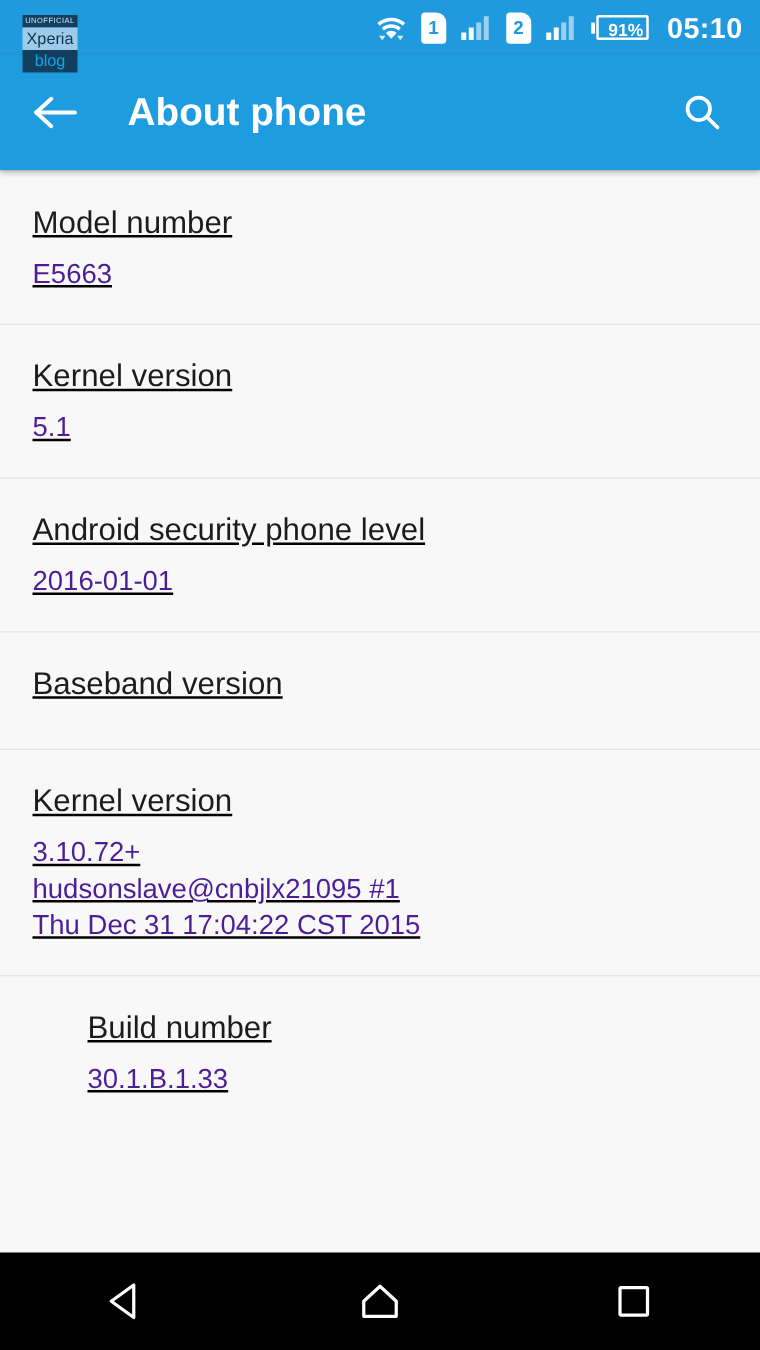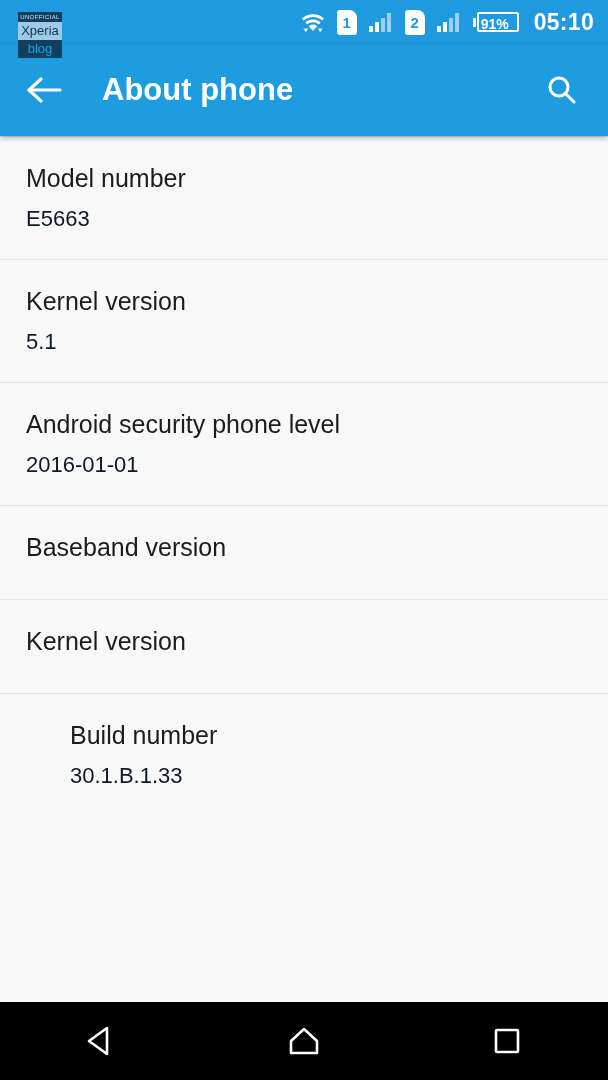--- a/index.html
+++ b/index.html
@@ -101,21 +101,21 @@
   }
   .batt-body {
     border: 2px solid #ffffff;
     border-radius: 2px;
     height: 20px;
     min-width: 42px;
     color: #ffffff;
     font-size: 14px;
     font-weight: bold;
     line-height: 20px;
-    text-align: left;
+    text-align: right;
     box-sizing: border-box;
     padding: 0 2px;
   }
   .batt-tip {
     width: 3px;
     height: 9px;
     background: #ffffff;
     border-radius: 0 1px 1px 0;
   }
   #clock {
@@ -171,31 +171,32 @@
     right: 0;
     bottom: 78px;
     background: #f8f8f8;
     overflow: hidden;
     border-top: 1px solid #e2e2e2;
   }
   .row {
     padding: 26px 26px 26px 26px;
     border-bottom: 1px solid #e4e4e4;
     box-sizing: border-box;
+    text-decoration: underline;
   }
   .row:last-child { border-bottom: none; margin-left: 44px; }
   .row-title {
     font-size: 25px;
     color: #1c1c1c;
     line-height: 1.2;
     margin-bottom: 11px;
   }
   .row-value {
     font-size: 22px;
-    color: #0f172a;
+    color: #4c1d95;
     line-height: 1.32;
     white-space: pre-line;
   }
 
   
   #nav-bar {
     position: absolute;
     left: 0;
     right: 0;
     bottom: 0;
@@ -314,20 +315,23 @@
       <div class="row-title">Android security phone level</div>
       <div class="row-value">2016-01-01</div>
     </div>
 
     <div class="row">
       <div class="row-title">Baseband version</div>
     </div>
 
     <div class="row">
       <div class="row-title">Kernel version</div>
+      <div class="row-value">3.10.72+
+hudsonslave@cnbjlx21095 #1
+Thu Dec 31 17:04:22 CST 2015</div>
     </div>
 
     <div class="row">
       <div class="row-title">Build number</div>
       <div class="row-value">30.1.B.1.33</div>
     </div>
 
   </div>
 
   <div id="nav-bar">

